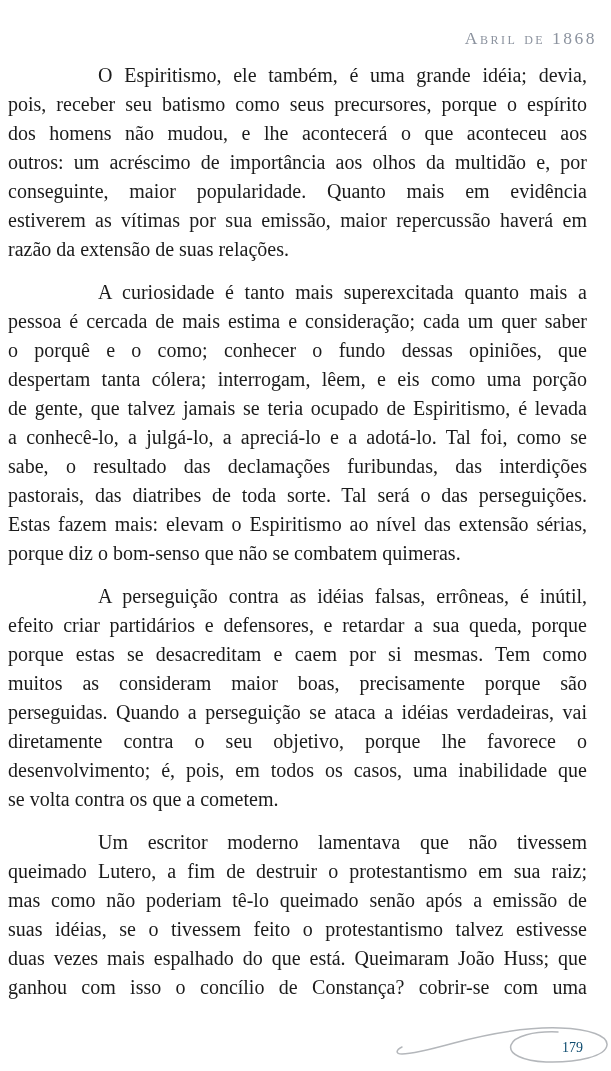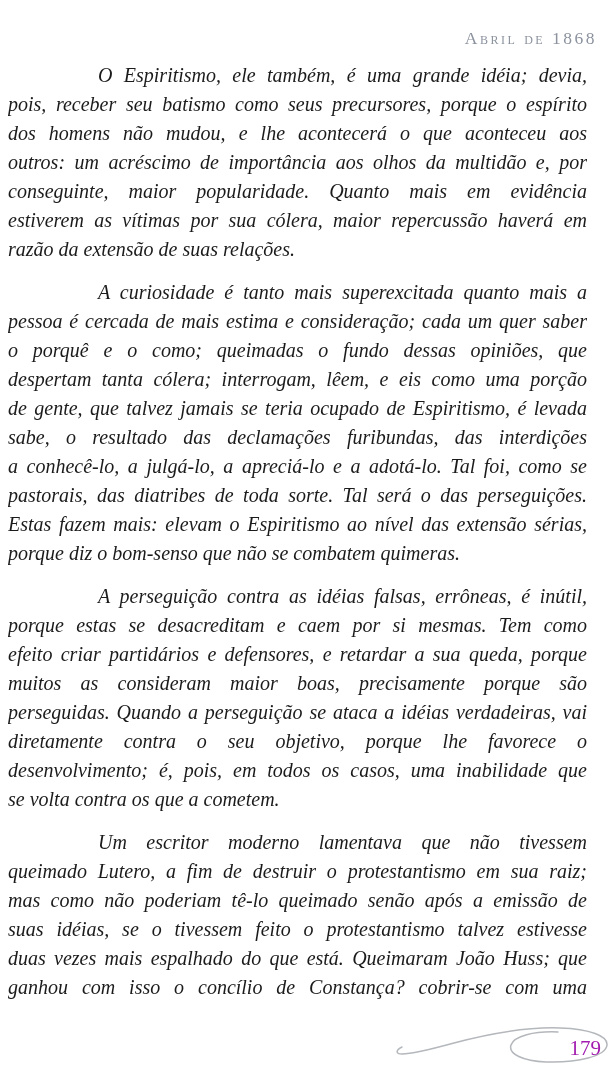--- a/index.html
+++ b/index.html
@@ -29,21 +29,20 @@
     position: absolute;
     top: 61px;
     left: 8px;
     right: 8px;
     font-size: 20px;
     line-height: 29px;
     color: #1b1b1b;
   }
   .para {
     margin: 0 16px 14px 0;
-    font-style: italic;
   }
   .line {
     text-align: justify;
     text-align-last: justify;
     height: 29px;
     overflow: hidden;
     white-space: normal;
   }
   .line.first {
     text-indent: 90px;
@@ -53,62 +52,62 @@
   }
   .flourish {
     position: absolute;
     left: 392px;
     top: 1026px;
     width: 218px;
     height: 40px;
   }
   .page-number {
     position: absolute;
-    right: 10px;
+    right: 28px;
     top: 1035px;
-    font-size: 21px;
-    color: #a21caf;
+    font-size: 14px;
+    color: #0c4a6e;
     line-height: 26px;
   }
 </style>
 </head>
 <body>
 
 <div class="page">
 
   <div class="running-head">
     <span>Abril de 1868</span>
   </div>
 
   <div class="body-text">
       <div class="para">
         <div class="line first">O Espiritismo, ele também, é uma grande idéia; devia,</div>
         <div class="line">pois, receber seu batismo como seus precursores, porque o espírito</div>
         <div class="line">dos homens não mudou, e lhe acontecerá o que aconteceu aos</div>
         <div class="line">outros: um acréscimo de importância aos olhos da multidão e, por</div>
         <div class="line">conseguinte, maior popularidade. Quanto mais em evidência</div>
-        <div class="line">estiverem as vítimas por sua cólera, maior repercussão haverá em</div>
+        <div class="line">estiverem as vítimas por sua emissão, maior repercussão haverá em</div>
         <div class="line endleft">razão da extensão de suas relações.</div>
       </div>
       <div class="para">
         <div class="line first">A curiosidade é tanto mais superexcitada quanto mais a</div>
         <div class="line">pessoa é cercada de mais estima e consideração; cada um quer saber</div>
-        <div class="line">o porquê e o como; queimadas o fundo dessas opiniões, que</div>
+        <div class="line">o porquê e o como; conhecer o fundo dessas opiniões, que</div>
         <div class="line">despertam tanta cólera; interrogam, lêem, e eis como uma porção</div>
         <div class="line">de gente, que talvez jamais se teria ocupado de Espiritismo, é levada</div>
+        <div class="line">a conhecê-lo, a julgá-lo, a apreciá-lo e a adotá-lo. Tal foi, como se</div>
         <div class="line">sabe, o resultado das declamações furibundas, das interdições</div>
-        <div class="line">a conhecê-lo, a julgá-lo, a apreciá-lo e a adotá-lo. Tal foi, como se</div>
         <div class="line">pastorais, das diatribes de toda sorte. Tal será o das perseguições.</div>
         <div class="line">Estas fazem mais: elevam o Espiritismo ao nível das extensão sérias,</div>
         <div class="line endleft">porque diz o bom-senso que não se combatem quimeras.</div>
       </div>
       <div class="para">
         <div class="line first">A perseguição contra as idéias falsas, errôneas, é inútil,</div>
+        <div class="line">efeito criar partidários e defensores, e retardar a sua queda, porque</div>
         <div class="line">porque estas se desacreditam e caem por si mesmas. Tem como</div>
-        <div class="line">efeito criar partidários e defensores, e retardar a sua queda, porque</div>
         <div class="line">muitos as consideram maior boas, precisamente porque são</div>
         <div class="line">perseguidas. Quando a perseguição se ataca a idéias verdadeiras, vai</div>
         <div class="line">diretamente contra o seu objetivo, porque lhe favorece o</div>
         <div class="line">desenvolvimento; é, pois, em todos os casos, uma inabilidade que</div>
         <div class="line endleft">se volta contra os que a cometem.</div>
       </div>
       <div class="para">
         <div class="line first">Um escritor moderno lamentava que não tivessem</div>
         <div class="line">queimado Lutero, a fim de destruir o protestantismo em sua raiz;</div>
         <div class="line">mas como não poderiam tê-lo queimado senão após a emissão de</div>

